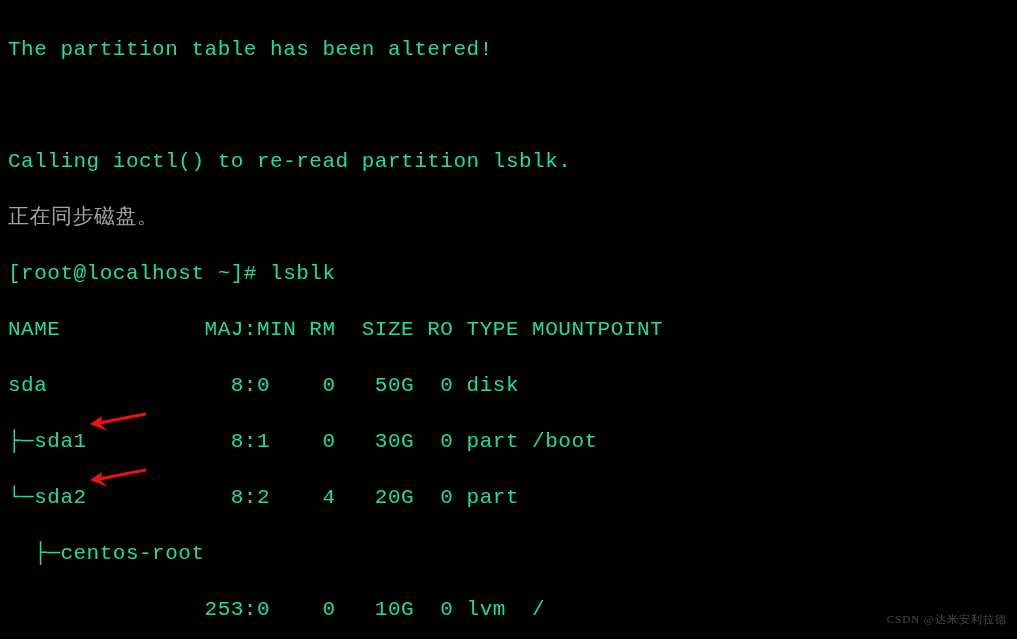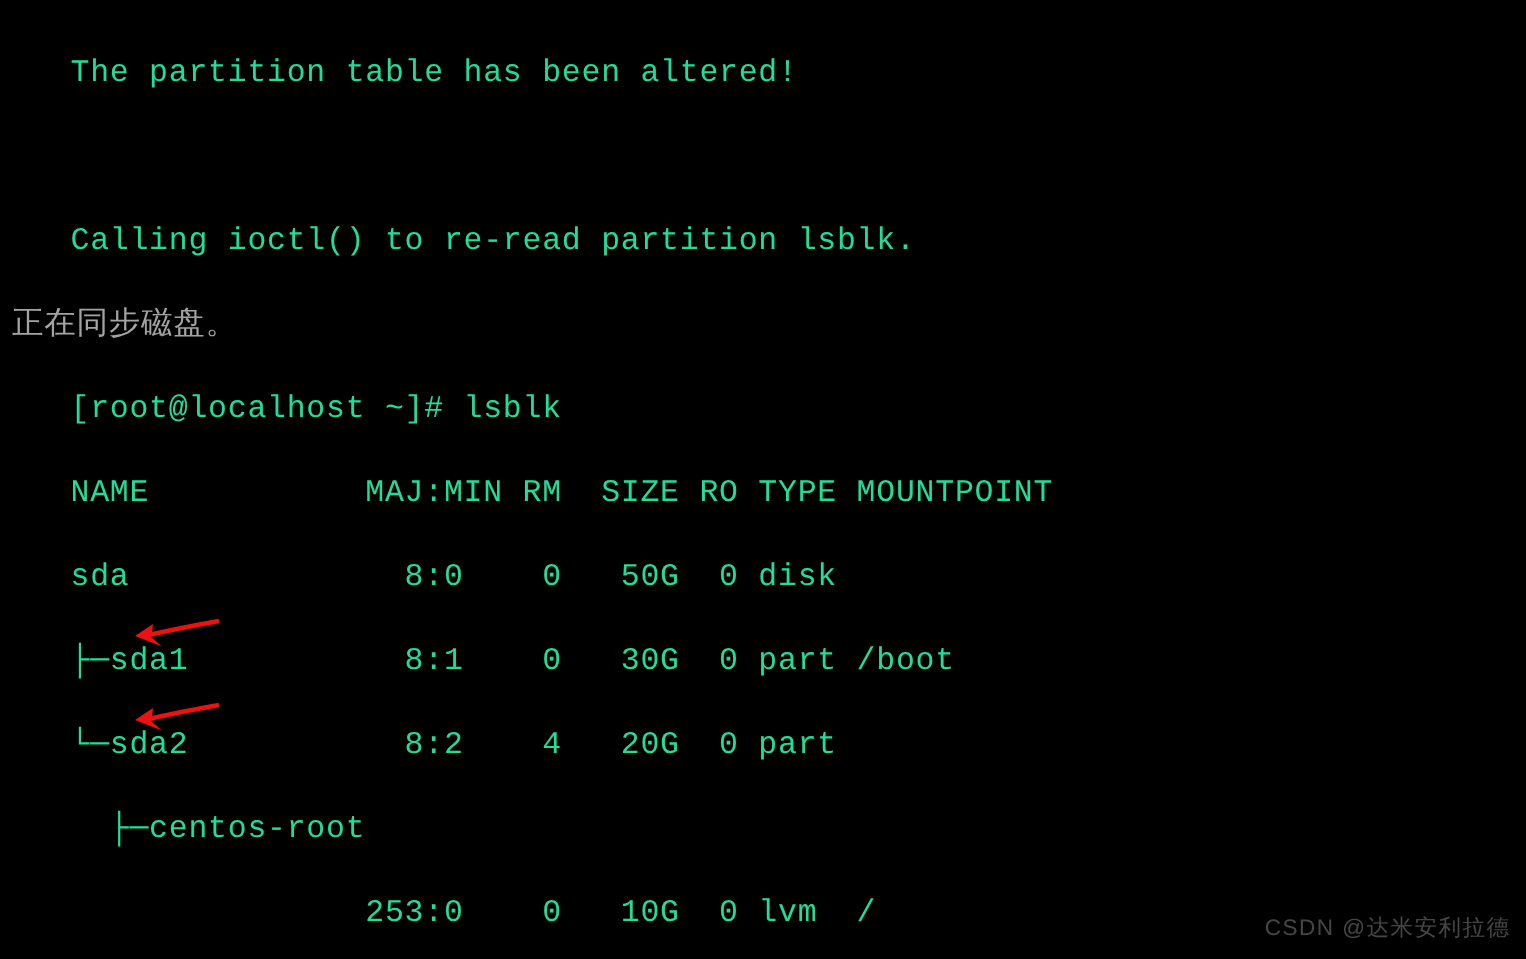--- a/index.html
+++ b/index.html
@@ -12,33 +12,33 @@
     line-height:28px;
     color:#0d9;
     overflow:hidden;
     position:relative;
   }
   .terminal{
     padding:8px 8px 0 8px;
     white-space:pre;
     letter-spacing:0.5px;
   }
-  .green{color:#22dd99;margin-left:39px;}
+  .green{color:#22dd99;}
   .red{color:#a3a3a3;}
   .arrow{
     position:absolute;
     pointer-events:none;
   }
   .watermark{
     position:absolute;
     right:10px;
     bottom:6px;
     color:rgba(200,200,200,0.35);
-    font-family:Liberation Sans, sans-serif;
-    font-size:15px;
+    font-family:Liberation Serif, serif;
+    font-size:11px;
     letter-spacing:1px;
     text-align:right;
   }
 </style>
 </head>
 <body>
 
 <div class="terminal">
 <span class="green">The partition table has been altered!</span>
 

